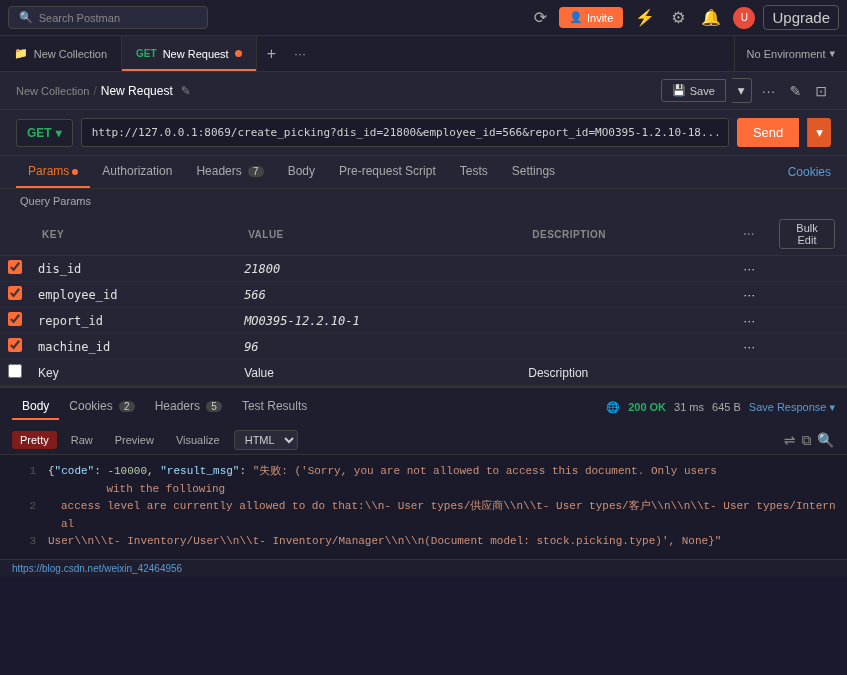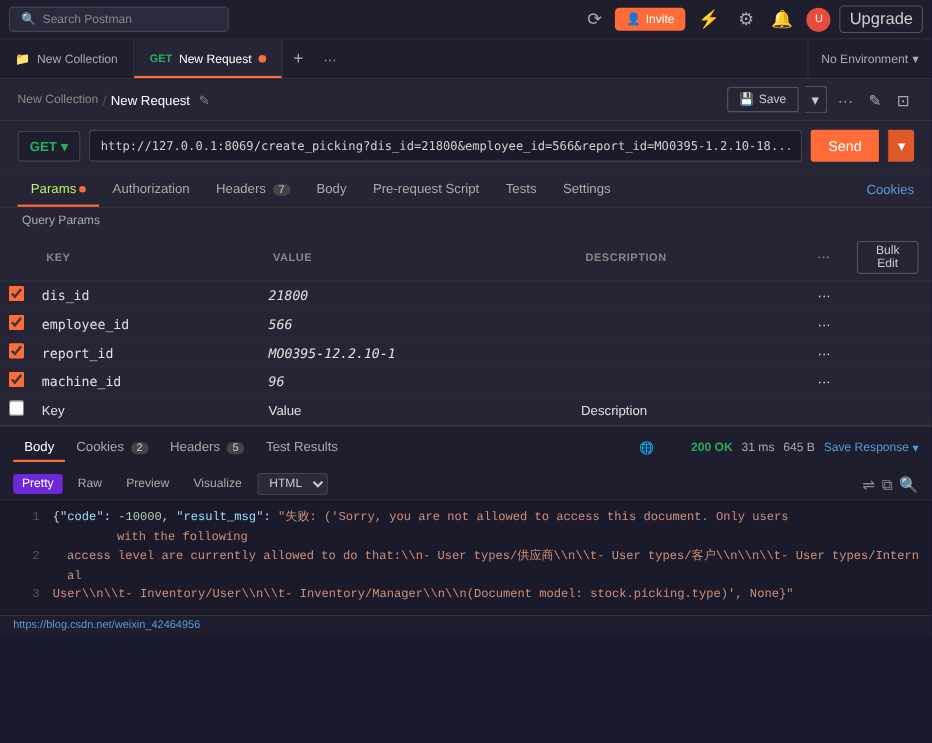--- a/index.html
+++ b/index.html
@@ -41,21 +41,21 @@
     
     .url-row { display: flex; align-items: center; background: #252535; padding: 8px 16px; gap: 8px; border-bottom: 1px solid #333; }
     .method-select { background: #1e1e2e; border: 1px solid #444; color: #27ae60; padding: 6px 10px; border-radius: 3px; font-size: 12px; font-weight: bold; cursor: pointer; display: flex; align-items: center; gap: 4px; }
     .url-input { flex: 1; background: #1a1a2a; border: 1px solid #444; color: #e0e0e0; padding: 7px 10px; border-radius: 3px; font-size: 11px; font-family: monospace; }
     .send-btn { background: #ff6c37; color: white; border: none; padding: 7px 16px; border-radius: 3px 0 0 3px; font-size: 13px; cursor: pointer; font-weight: 500; }
     .send-chevron { background: #e05a28; color: white; border: none; padding: 7px 8px; border-radius: 0 3px 3px 0; cursor: pointer; border-left: 1px solid #d04d1f; }
 
     
     .tabs-nav { display: flex; align-items: center; background: #252535; padding: 0 16px; border-bottom: 1px solid #333; }
     .nav-tab { padding: 8px 12px; color: #aaa; cursor: pointer; font-size: 12px; border-bottom: 2px solid transparent; }
-    .nav-tab.active { color: #bef264; border-bottom-color: #ff6c37; }
+    .nav-tab.active { color: #f97316; border-bottom-color: #ff6c37; }
     .nav-tab-dot { display: inline-block; width: 6px; height: 6px; border-radius: 50%; background: #ff6c37; margin-left: 3px; vertical-align: middle; }
     .cookies-link { margin-left: auto; color: #5b9bd5; font-size: 12px; cursor: pointer; }
 
     
     .section-header { background: #252535; padding: 6px 20px; color: #aaa; font-size: 11px; font-weight: 500; }
 
     
     .params-table { width: 100%; border-collapse: collapse; background: #252535; }
     .params-table th { padding: 6px 12px; text-align: left; color: #888; font-size: 10px; font-weight: 600; letter-spacing: 0.5px; border-bottom: 1px solid #333; background: #252535; }
     .params-table th.bulk { text-align: right; color: #ccc; }
@@ -67,27 +67,27 @@
     .col-more { color: #666; text-align: center; }
     .bulk-edit-btn { background: none; border: 1px solid #555; color: #ccc; padding: 2px 8px; border-radius: 3px; cursor: pointer; font-size: 11px; float: right; }
 
     
     .response-header { display: flex; align-items: center; background: #1e1e2e; padding: 6px 12px; border-top: 2px solid #333; gap: 8px; }
     .response-tabs { display: flex; align-items: center; gap: 0; }
     .resp-tab { padding: 5px 10px; color: #aaa; cursor: pointer; font-size: 12px; border-bottom: 2px solid transparent; }
     .resp-tab.active { color: #fff; border-bottom-color: #ff6c37; }
     .resp-tab-badge { background: #444; color: #ccc; border-radius: 10px; padding: 0 5px; font-size: 10px; margin-left: 3px; }
     .resp-status { margin-left: auto; display: flex; align-items: center; gap: 8px; color: #aaa; font-size: 11px; }
-    .status-ok { color: #27ae60; font-weight: bold; margin-left: 25px; }
+    .status-ok { color: #27ae60; font-weight: bold; }
     .save-response-btn { color: #5b9bd5; font-size: 11px; cursor: pointer; display: flex; align-items: center; gap: 3px; }
 
     
     .body-tabs { display: flex; align-items: center; background: #1e1e2e; padding: 4px 12px; border-bottom: 1px solid #333; gap: 6px; }
     .body-tab { padding: 3px 8px; color: #aaa; cursor: pointer; font-size: 11px; border-radius: 3px; }
-    .body-tab.active { background: #6d28d9; color: #fff; }
+    .body-tab.active { background: #7f1d1d; color: #fff; }
     .format-select { background: #2a2a3a; border: 1px solid #444; color: #ccc; padding: 2px 6px; border-radius: 3px; font-size: 11px; cursor: pointer; }
     .body-actions { margin-left: auto; display: flex; gap: 6px; }
     .body-action-btn { background: none; border: none; color: #888; font-size: 14px; cursor: pointer; }
 
     
     .code-area { background: #1a1a2a; padding: 8px 0; font-family: 'Courier New', monospace; font-size: 11px; line-height: 1.6; overflow-x: hidden; }
     .code-line { display: flex; padding: 0 8px; }
     .line-num { color: #555; min-width: 28px; text-align: right; margin-right: 12px; user-select: none; }
     .line-content { color: #d0d0d0; white-space: pre-wrap; word-break: break-all; }
 

